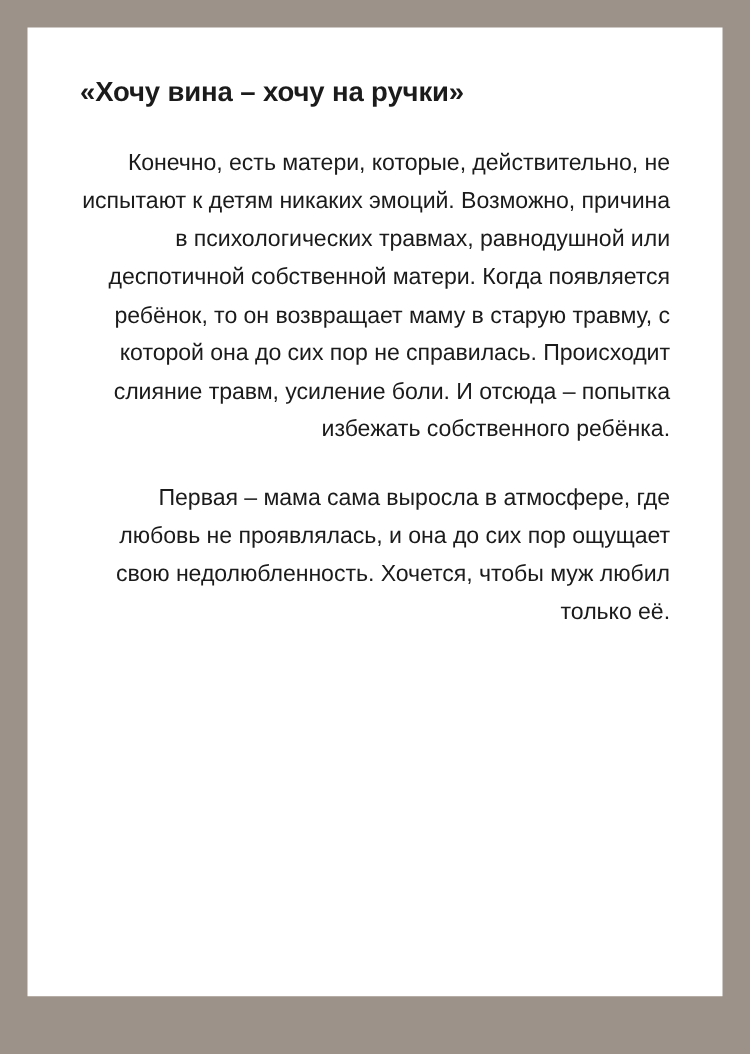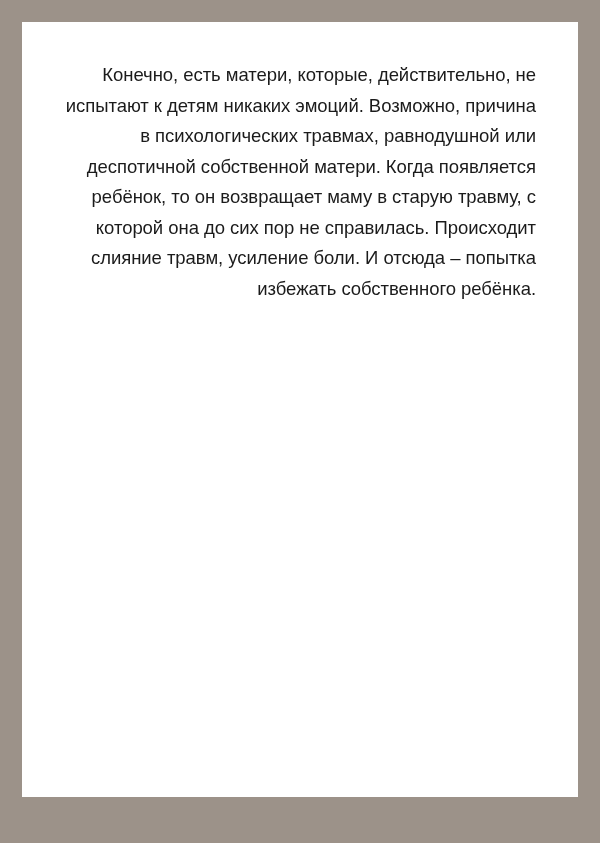--- a/index.html
+++ b/index.html
@@ -44,15 +44,17 @@
   }
   .doc-paragraph:last-child {
     margin-bottom: 0;
   }
 </style>
 </head>
 <body>
 
 <div class="page-frame">
   <article class="card">
+    <h1 class="doc-title">«Хочу вина – хочу на ручки»</h1>
     <p class="doc-paragraph">Конечно, есть матери, которые, действительно, не испытают к детям никаких эмоций. Возможно, причина в психологических травмах, равнодушной или деспотичной собственной матери. Когда появляется ребёнок, то он возвращает маму в старую травму, с которой она до сих пор не справилась. Происходит слияние травм, усиление боли. И отсюда – попытка избежать собственного ребёнка.</p>
+    <p class="doc-paragraph">Первая – мама сама выросла в атмосфере, где любовь не проявлялась, и она до сих пор ощущает свою недолюбленность. Хочется, чтобы муж любил только её.</p>
   </article>
 </div>
 
 </body></html>

